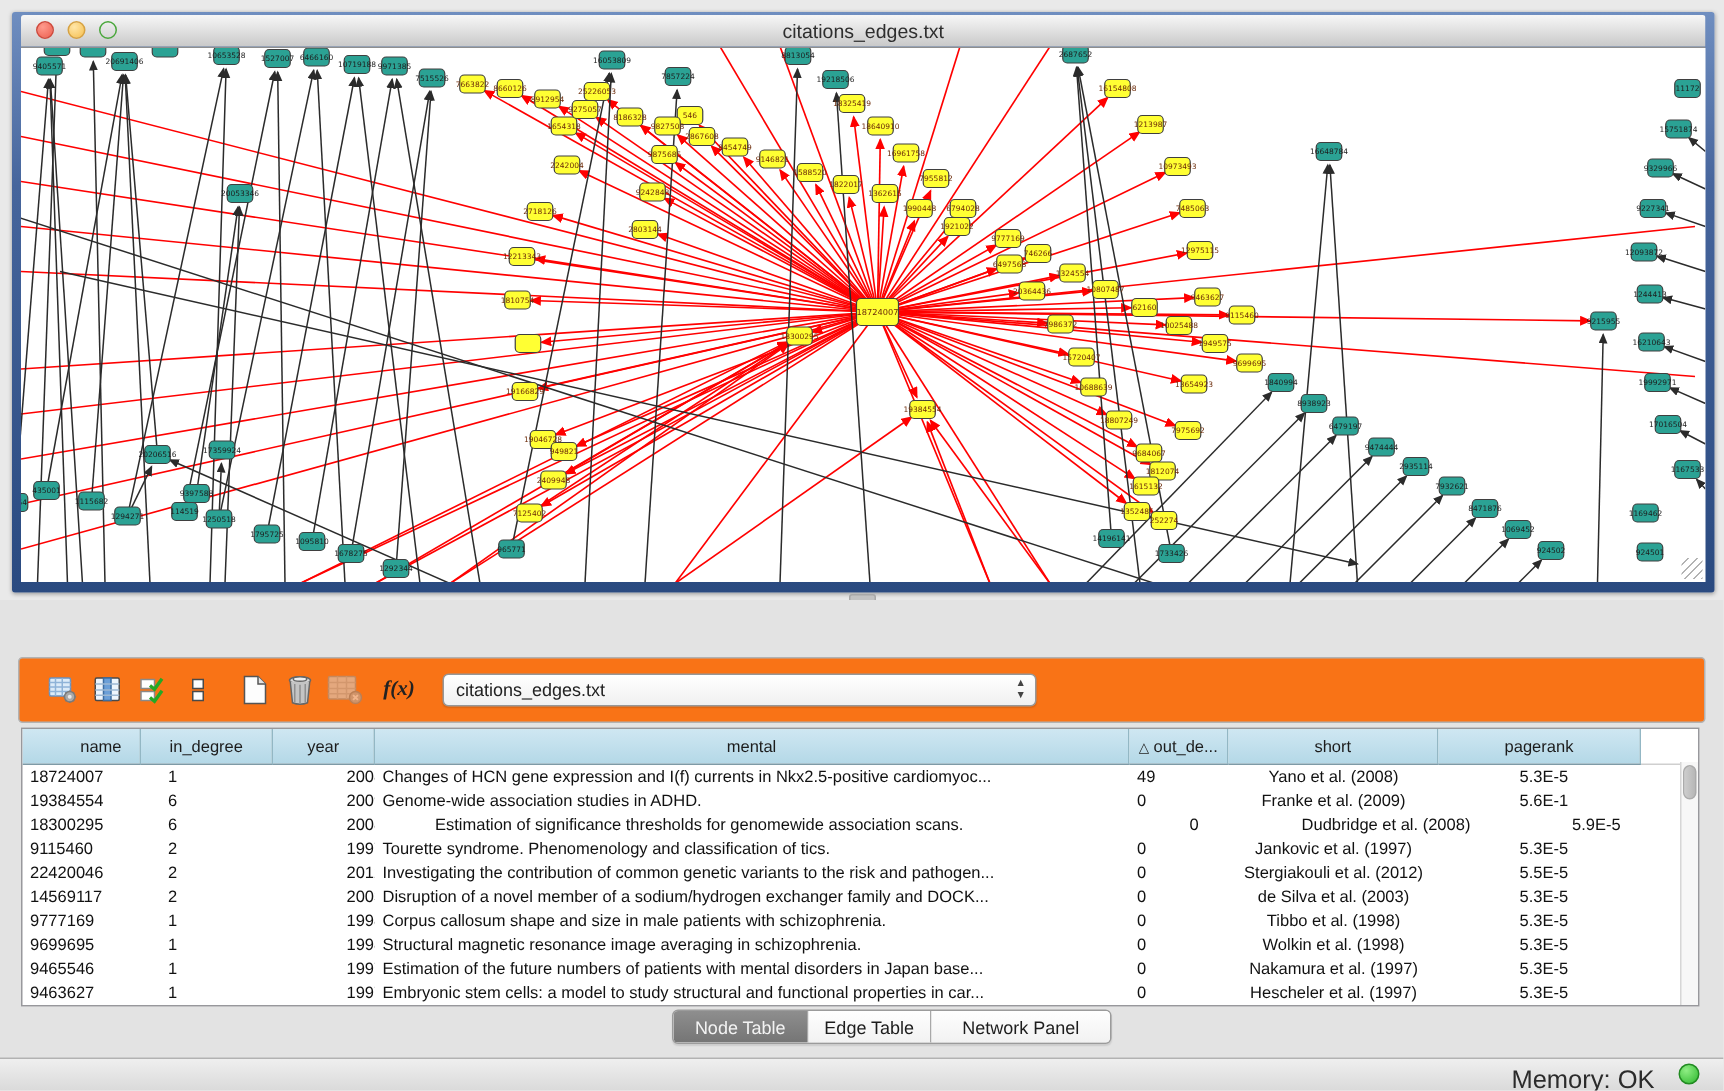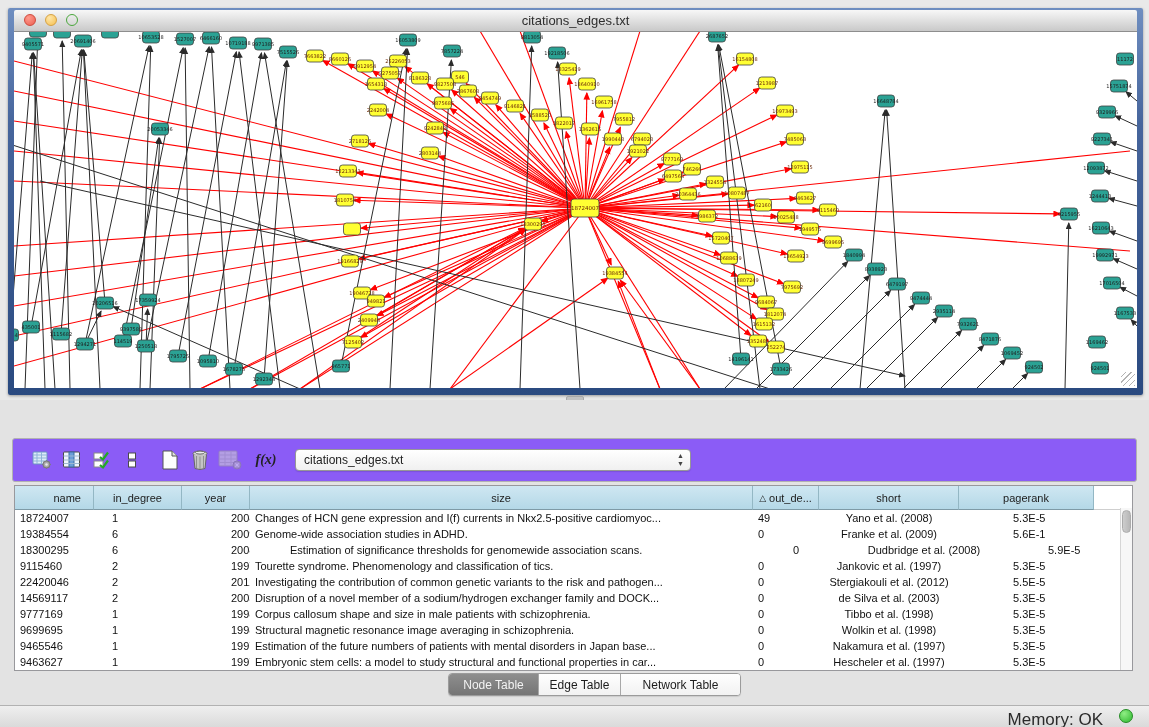--- a/index.html
+++ b/index.html
@@ -51,21 +51,21 @@
   .tp-title{position:absolute;left:14px;top:7px;font-size:13px;color:#333;}
   .tp-float{position:absolute;right:36px;top:8px;width:14px;height:14px;cursor:pointer;}
   .tp-float .sq1{position:absolute;left:0;top:4px;width:8px;height:8px;border:1px solid #9a8546;background:#f2ecd8;}
   .tp-float .sq2{position:absolute;left:5px;top:0;width:8px;height:8px;border:1px solid #44506a;background:#fff;}
   .tp-close{
     position:absolute;right:12px;top:5px;font-size:15px;font-weight:bold;color:#1a1a1a;
     cursor:pointer;line-height:18px;
   }
   .toolbar{
     position:absolute;left:12px;top:38px;width:1125px;height:44px;
-    border:1px solid #b2b2b2;border-radius:3px;background:#8b5cf6;
+    border:1px solid #b2b2b2;border-radius:3px;background:#f97316;
     display:flex;align-items:center;padding-left:16px;box-sizing:border-box;
   }
   .tbtn{
     width:26px;height:26px;display:flex;align-items:center;justify-content:center;
     margin-right:4px;cursor:pointer;border-radius:3px;
   }
   .tbtn.disabled{opacity:.55;}
   .fx-label{font-family:"Liberation Serif",serif;font-style:italic;font-weight:bold;font-size:14px;color:#222;}
   .select{
     width:396px;height:22px;margin-left:12px;
@@ -630,21 +630,21 @@
         <div class="th right" style="width: 79px;">
           <span>name</span>
         </div>
         <div class="th" style="width: 88px;">
           <span>in_degree</span>
         </div>
         <div class="th" style="width: 68px;">
           <span>year</span>
         </div>
         <div class="th" style="width: 503px;">
-          <span>size</span>
+          <span>mental</span>
         </div>
         <div class="th" style="width: 66px;">
           <span class="sort-glyph">△</span>
           <span>out_de...</span>
         </div>
         <div class="th" style="width: 140px;">
           <span>short</span>
         </div>
         <div class="th" style="width: 135px;">
           <span>pagerank</span>
@@ -744,20 +744,20 @@
         </div>
       </div>
     <div class="vscroll">
       <div class="vthumb"></div>
     </div>
   </div>
 
   <div class="tabs" id="tabs">
       <div class="tab active" style="width: 90px;">Node Table</div>
       <div class="tab" style="width: 82px;">Edge Table</div>
-      <div class="tab" style="width: 119px;">Network Table</div>
+      <div class="tab" style="width: 119px;">Network Panel</div>
     </div>
 </div>
 
 <div class="statusbar">
   <span class="mem-label">Memory: OK</span>
   <span class="mem-dot"></span>
 </div>
 
 </body></html>

